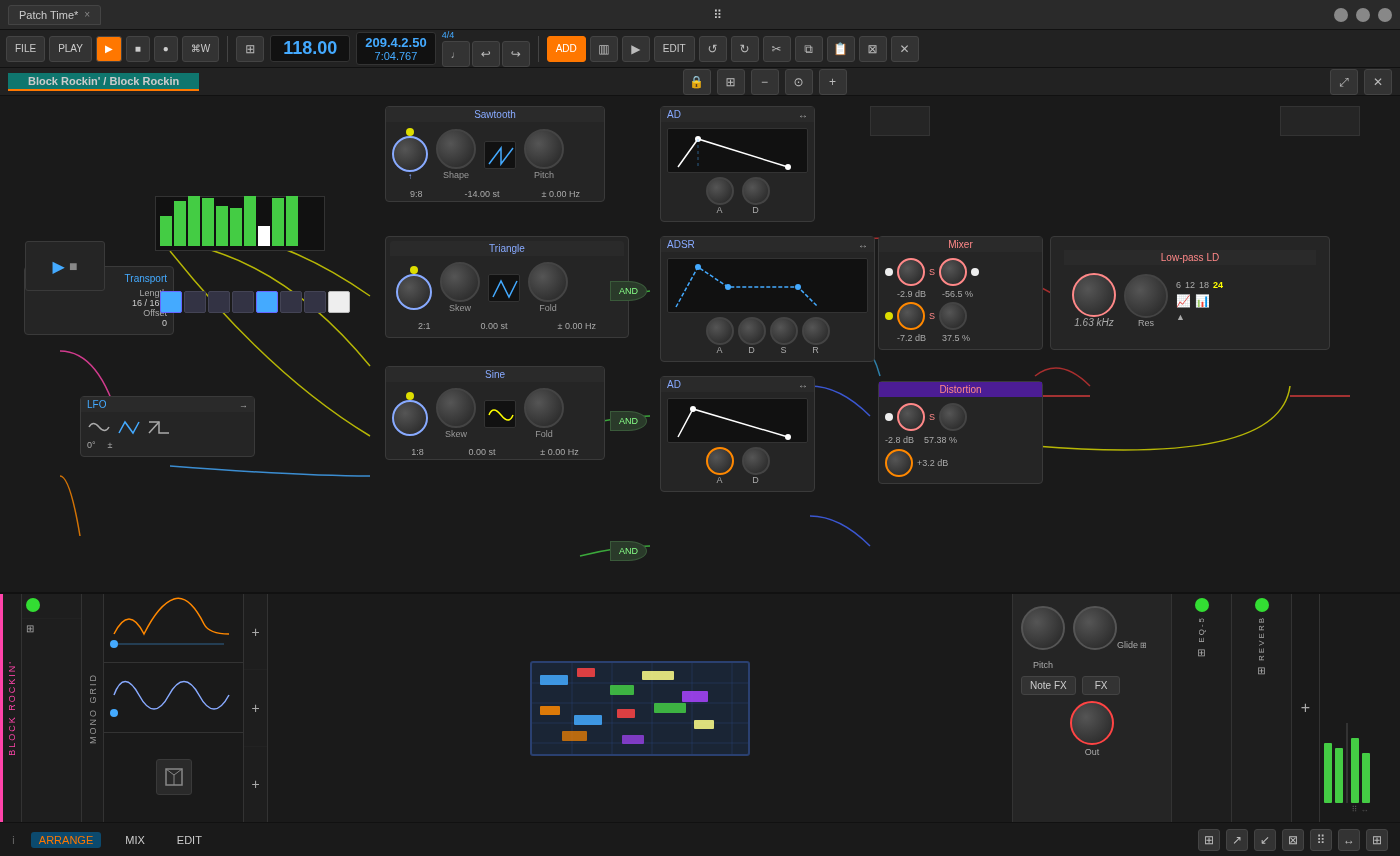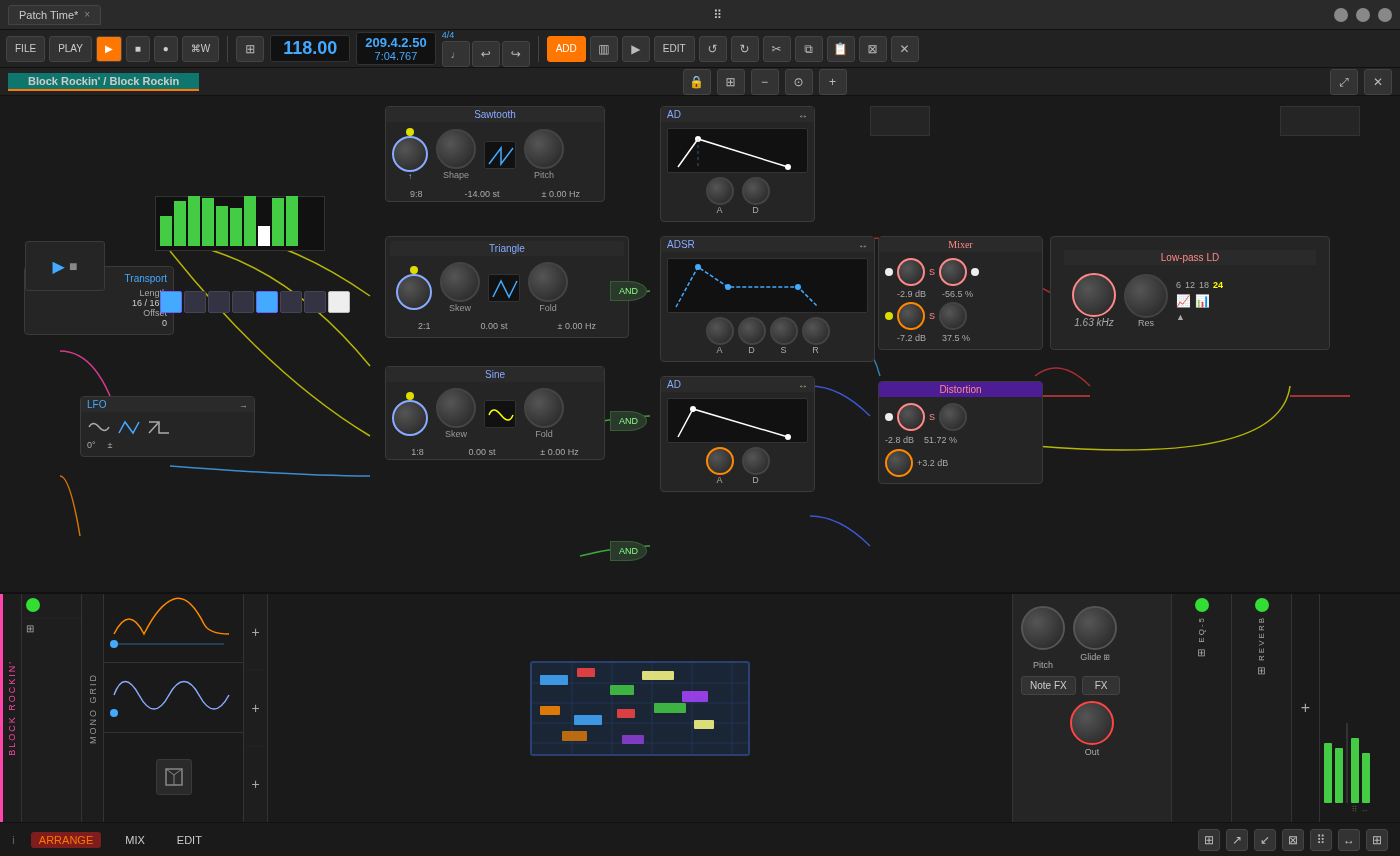--- a/index.html
+++ b/index.html
@@ -161,21 +161,21 @@
       gap: 16px;
       font-size: 11px;
       color: #888;
     }
     .status-bar-tab {
       color: #ccc;
       cursor: pointer;
       padding: 2px 8px;
       border-radius: 3px;
     }
-    .status-bar-tab.active { color: #ff7700; background: #7f1d1d; }
+    .status-bar-tab.active { color: #ff7700; background: #0c4a6e; }
 
     
     .connections-svg {
       position: absolute;
       top: 0; left: 0;
       width: 100%; height: 100%;
       pointer-events: none;
     }
 
     
@@ -544,21 +544,21 @@
         </div>
         <div style="display:flex;flex-direction:column;align-items:center;">
           <div class="knob-sm"></div>
           <div style="font-size:9px;color:#aaa;">D</div>
         </div>
       </div>
     </div>
   </div>
 
   <div class="module" style="left:878px;top:140px;width:165px;padding:0;">
-    <div style="padding:2px 4px;background:#2a2a2a;color:#f88;font-size:10px;text-align:center;font-family:Liberation Serif, serif;">Mixer</div>
+    <div style="padding:2px 4px;background:#2a2a2a;color:#f88;font-size:10px;text-align:center;">Mixer</div>
     <div style="padding:6px;">
       <div style="display:flex;gap:4px;align-items:center;margin-bottom:3px;">
         <div class="port port-white"></div>
         <div class="knob-sm" style="border-color:#f88;"></div>
         <span style="font-size:9px;color:#f88;">S</span>
         <div class="knob-sm" style="border-color:#f88;"></div>
         <div class="port port-white"></div>
       </div>
       <div style="font-size:9px;color:#aaa;display:flex;gap:16px;margin-bottom:3px;padding-left:12px;">
         <span>-2.9 dB</span>
@@ -581,21 +581,21 @@
     <div style="padding:2px 6px;background:#4c1d95;color:#f88;font-size:10px;text-align:center;">Distortion</div>
     <div style="padding:6px;display:flex;flex-direction:column;gap:4px;">
       <div style="display:flex;gap:4px;align-items:center;">
         <div class="port port-white"></div>
         <div class="knob-sm" style="border-color:#f88;"></div>
         <span style="font-size:9px;color:#f88;">S</span>
         <div class="knob-sm"></div>
       </div>
       <div style="font-size:9px;color:#aaa;display:flex;gap:10px;">
         <span>-2.8 dB</span>
-        <span>51.72 %</span>
+        <span>57.38 %</span>
       </div>
       <div style="display:flex;gap:4px;align-items:center;">
         <div class="knob-sm" style="border-color:#f80;"></div>
         <span style="font-size:9px;color:#aaa;">+3.2 dB</span>
       </div>
     </div>
   </div>
 
   <div class="module" style="left:1050px;top:140px;width:280px;padding:13px;">
     <div style="padding:2px 6px;background:#2a2a2a;color:#f88;font-size:10px;text-align:center;">Low-pass LD</div>
@@ -743,21 +743,21 @@
       <div style="position:absolute;left:90px;top:72px;width:22px;height:9px;background:#a4f;border-radius:1px;opacity:0.7;"></div>
     </div>
   </div>
 
   <div style="background:#252525;border-left:1px solid #333;border-right:1px solid #333;padding:8px;display:flex;flex-direction:column;gap:6px;width:160px;">
     <div style="display:flex;gap:8px;align-items:flex-start;margin-top:4px;">
       <div style="display:flex;flex-direction:column;align-items:center;">
         <div class="knob-lg" style="border-color:#555;"></div>
         <div style="font-size:9px;color:#aaa;margin-top:10px;">Pitch</div>
       </div>
-      <div style="display:flex;flex-direction:column;align-items:center;">
+      <div style="display:flex;flex-direction:row;align-items:flex-end;">
         <div class="knob-lg" style="border-color:#555;"></div>
         <div style="font-size:9px;color:#aaa;margin-top:2px;display:flex;align-items:center;gap:2px;">
           <span>Glide</span>
           <span style="font-size:8px;">⊞</span>
         </div>
       </div>
     </div>
     <div style="display:flex;gap:6px;align-items:center;">
       <div style="background:#333;border:1px solid #444;border-radius:3px;padding:3px 8px;font-size:10px;color:#ccc;cursor:pointer;">Note FX</div>
       <div style="background:#333;border:1px solid #444;border-radius:3px;padding:3px 12px;font-size:10px;color:#ccc;cursor:pointer;">FX</div>

